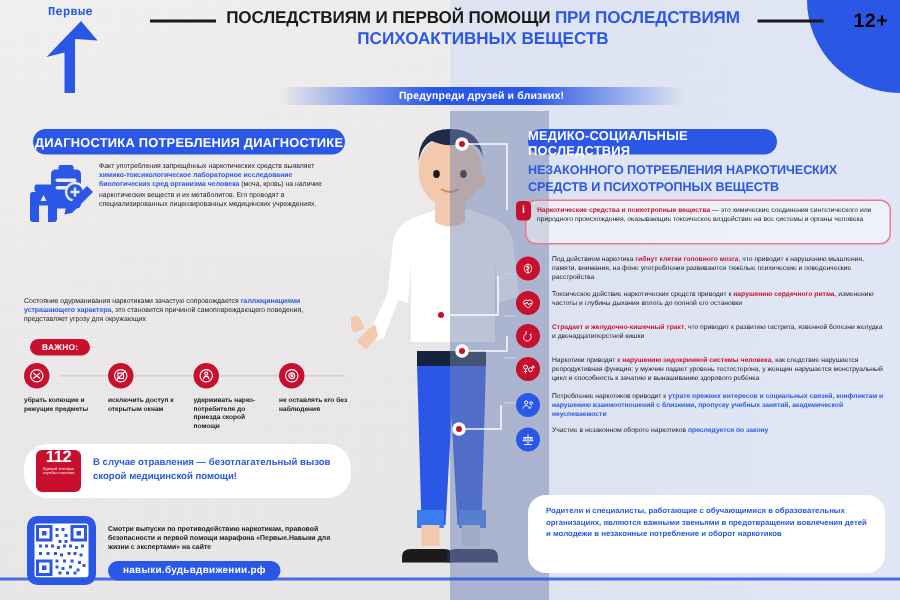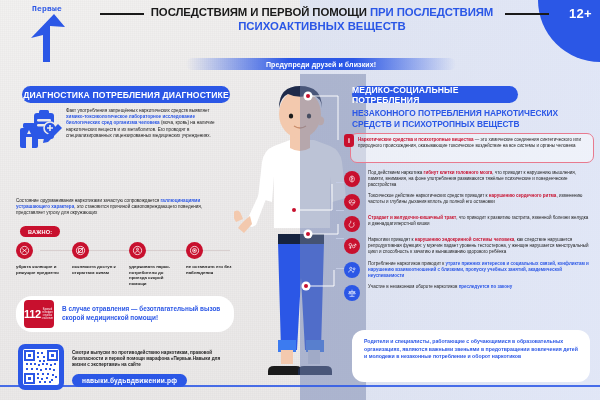--- a/index.html
+++ b/index.html
@@ -19,21 +19,21 @@
   }
   .rightwash{
     position:absolute;left:300px;top:0;width:300px;height:400px;
     background:linear-gradient(100deg,rgba(210,220,245,.55),rgba(224,231,250,.85));
   }
 
   
   .badge12{
     position:absolute;right:0;top:0;width:62px;height:62px;
     background:#2B57E6;border-bottom-left-radius:62px;
-    color:#ffffff;font-weight:bold;font-size:13px;
+    color:#000000;font-weight:bold;font-size:13px;
     display:flex;align-items:flex-start;justify-content:flex-end;
     padding:6px 8px 0 0;box-sizing:border-box;letter-spacing:.3px;
   }
   .logo{position:absolute;left:14px;top:4px;width:76px;height:62px;}
   .logo .word{
     position:absolute;left:18px;top:0px;color:#2B57E6;font-size:8px;font-weight:bold;
     letter-spacing:.2px;
     font-family:Liberation Mono, monospace;
   }
   .logo svg{position:absolute;left:10px;top:8px;}
@@ -92,21 +92,21 @@
   }
   .step .cap{margin-top:5px;font-size:4.4px;line-height:5.6px;color:#1b1b1b;font-weight:bold;}
   .connector{position:absolute;left:24px;top:8px;width:190px;height:1px;background:#d8cfcf;}
 
   .call112{
     position:absolute;left:16px;top:296px;width:218px;height:36px;
     background:#fff;border-radius:16px;
   }
   .c112badge{
     position:absolute;left:8px;top:4px;width:30px;height:28px;border-radius:4px;background:#C8102E;
-    color:#fff;display:flex;flex-direction:row;align-items:center;
+    color:#fff;display:flex;flex-direction:column;align-items:center;
   }
   .c112badge .n{font-size:11px;font-weight:bold;line-height:11px;letter-spacing:-.3px;}
   .c112badge .s{font-size:2.6px;line-height:3.2px;text-align:center;opacity:.95;}
   .call112 .txt{
     position:absolute;left:46px;top:8px;width:162px;
     color:#2B57E6;font-size:6.4px;font-weight:bold;line-height:9px;
   }
 
   .qrbox{position:absolute;left:18px;top:344px;width:46px;height:46px;background:#2B57E6;border-radius:7px;
          display:flex;align-items:center;justify-content:center;}
@@ -370,21 +370,21 @@
       <circle cx="60" cy="136" r="4.5" fill="#fff"></circle>
         <circle cx="60" cy="136" r="2" fill="#C8102E"></circle>
       <circle cx="74" cy="160" r="4.5" fill="#fff"></circle>
         <circle cx="74" cy="160" r="2" fill="#C8102E"></circle>
       <circle cx="72" cy="212" r="4.5" fill="#fff"></circle>
         <circle cx="72" cy="212" r="2" fill="#C8102E"></circle>
     </g>
   </svg>
 </div>
 
-<div class="pill med-pill">МЕДИКО-СОЦИАЛЬНЫЕ ПОТРЕБЛЕНИЯ</div>
+<div class="pill med-pill">МЕДИКО-СОЦИАЛЬНЫЕ ПОСЛЕДСТВИЯ</div>
 <div class="med-sub">НЕЗАКОННОГО ПОТРЕБЛЕНИЯ НАРКОТИЧЕСКИХ СРЕДСТВ И ПСИХОТРОПНЫХ ВЕЩЕСТВ</div>
 
 <div class="defbox"></div>
 <div class="defmark">i</div>
 <div class="deftext">
   <span class="rd">Наркотические средства и психотропные вещества</span><span> — это химические соединения синтетического или природного происхождения, оказывающие токсическое воздействие на все системы и органы человека</span>
 </div>
 
 <div class="tail">
   <i style="top:6px"></i>

